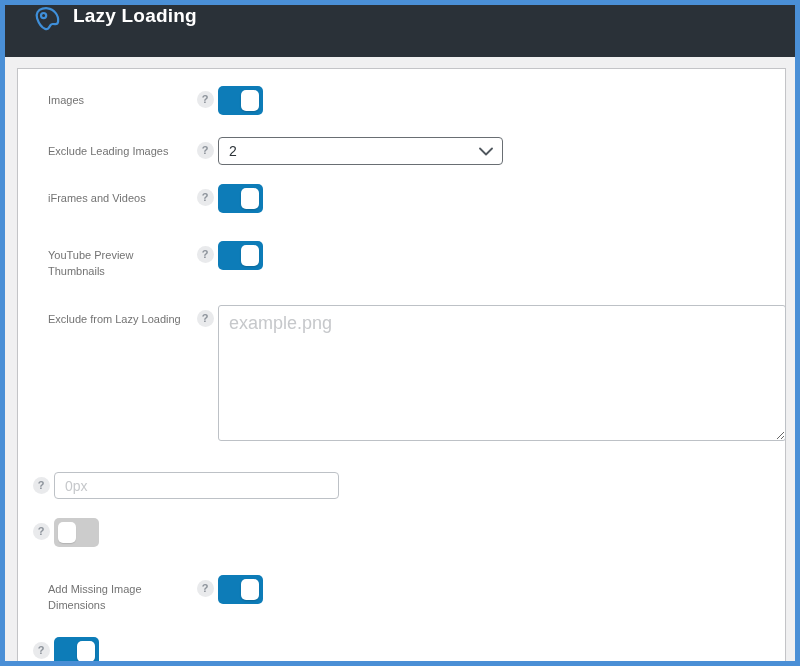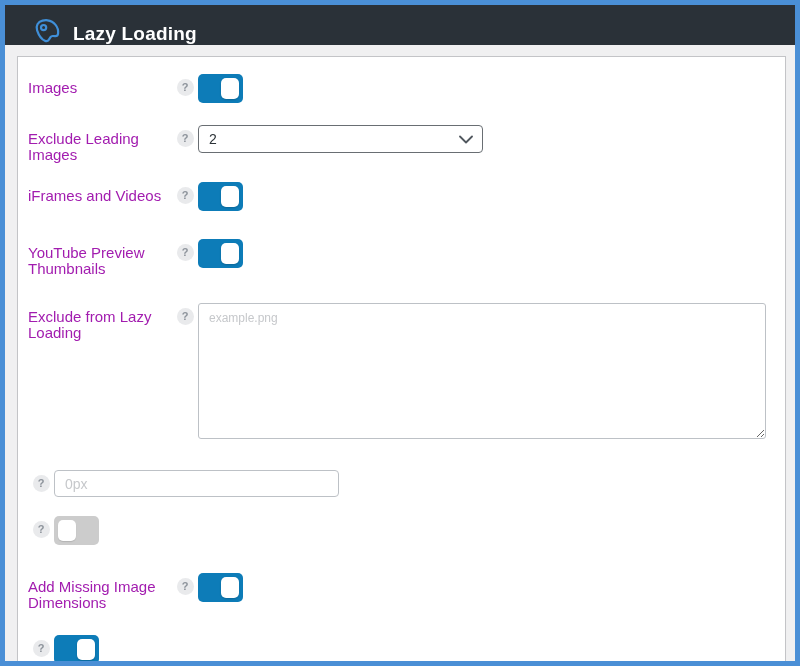--- a/index.html
+++ b/index.html
@@ -7,24 +7,24 @@
   body {
     font-family: "Liberation Sans", sans-serif;
     background: #f0f0f1;
     border: 5px solid #4a8fd6;
     width: 800px; height: 666px;
     overflow: hidden;
   }
 
   
   .app-header {
-    height: 40px;
+    height: 52px;
     background: #2a3138;
     display: flex;
-    align-items: flex-end;
+    align-items: flex-start;
     padding: 0 16px 0 28px;
   }
   .app-header .logo {
     width: 28px; height: 28px;
     display: inline-flex;
     margin-right: 12px;
     flex: 0 0 auto;
   }
   .app-header h1 {
     color: #ffffff;
@@ -50,24 +50,25 @@
   }
   .row-gap-18 { margin-bottom: 18px; }
   .row-gap-19 { margin-bottom: 19px; }
   .row-gap-24 { margin-bottom: 24px; }
   .row-gap-26 { margin-bottom: 26px; }
   .row-gap-27 { margin-bottom: 27px; }
 
   .setting-label {
     width: 144px;
     flex: 0 0 144px;
-    color: #a21caf;
-    font-size: 15px;
+    color: #737373;
+    font-size: 11px;
     line-height: 16px;
     padding-top: 6px;
+    margin-left: 20px;
   }
   .help-col {
     width: 26px;
     flex: 0 0 26px;
     padding-top: 5px;
     display: flex;
     justify-content: center;
   }
   .help-badge {
     width: 17px; height: 17px;
@@ -130,21 +131,21 @@
     pointer-events: none;
     display: block;
   }
 
   
   textarea.exclude-box {
     width: 568px; height: 136px;
     border: 1px solid #bdc1c6;
     border-radius: 3px;
     font-family: "Liberation Sans", sans-serif;
-    font-size: 12px;
+    font-size: 18px;
     color: #0c4a6e;
     padding: 7px 10px;
     resize: both;
     background: #ffffff;
   }
   input.text-field {
     width: 285px; height: 27px;
     border: 1px solid #bdc1c6;
     border-radius: 4px;
     font-family: "Liberation Sans", sans-serif;

